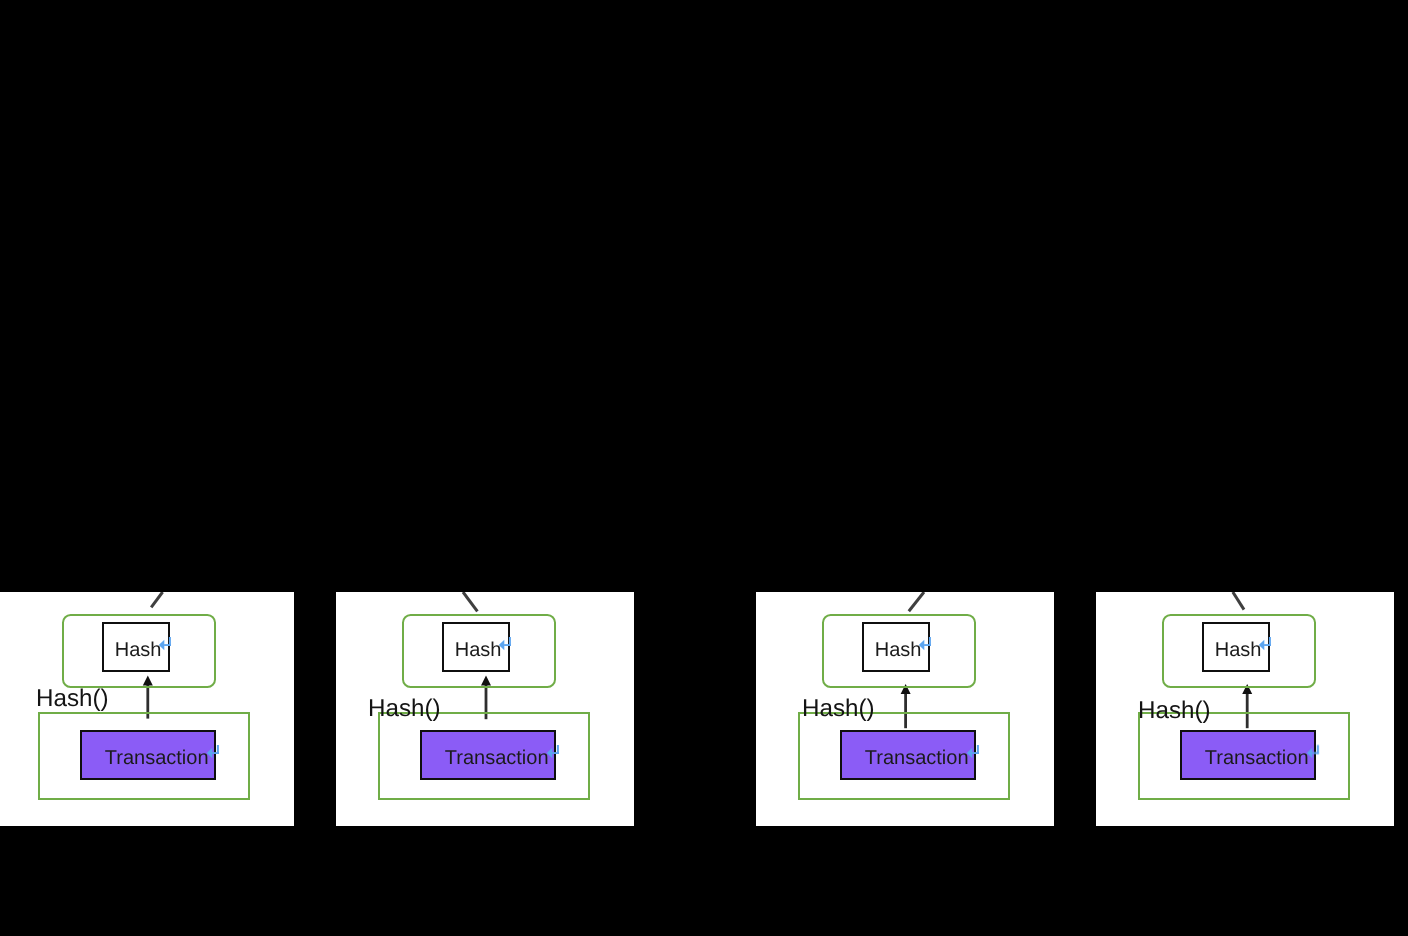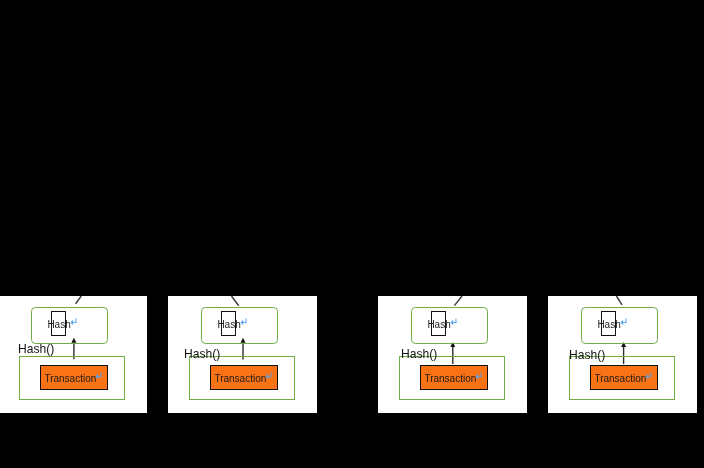--- a/index.html
+++ b/index.html
@@ -41,21 +41,21 @@
     width: 76.5px;
     height: 36.5px;
     border: 1.1px solid #70ad47;
     border-radius: 4.3px;
     box-sizing: border-box;
   }
   .hash-box {
     position: absolute;
     left: 53.3px;
     top: 15.5px;
-    width: 15px;
+    width: 34px;
     height: 24.4px;
     border: 1.2px solid #0f0f0f;
     background: #ffffff;
     box-sizing: border-box;
     display: flex;
     align-items: center;
     justify-content: center;
   }
   
   .tx-group {
@@ -67,25 +67,25 @@
     border: 1.1px solid #70ad47;
     box-sizing: border-box;
   }
   .tx-box {
     position: absolute;
     left: 42.3px;
     top: 69.25px;
     width: 67.6px;
     height: 24.6px;
     border: 1.2px solid #0f0f0f;
-    background: #f97316;
+    background: #8b5cf6;
     box-sizing: border-box;
     display: flex;
     align-items: center;
-    justify-content: flex-start;
+    justify-content: flex-end;
   }
   .label-wrap {
     display: flex;
     align-items: baseline;
     transform: translate(3.4px, 0.75px);
   }
   .node-label {
     will-change: transform;
     font-size: 10px;
     color: #1b1b1b;

